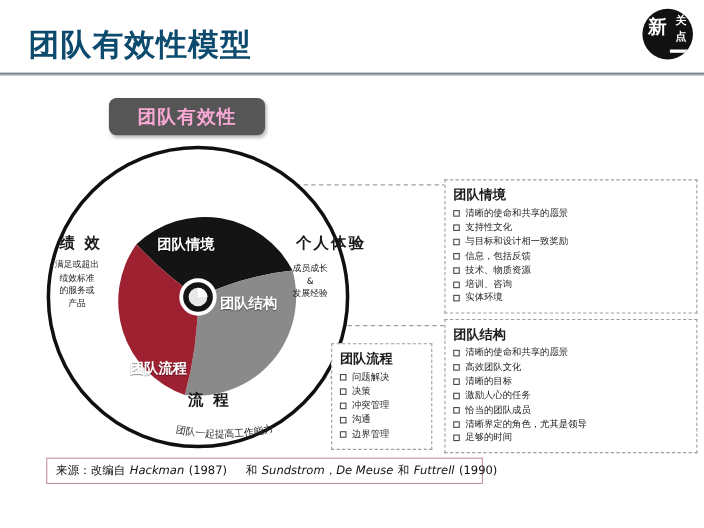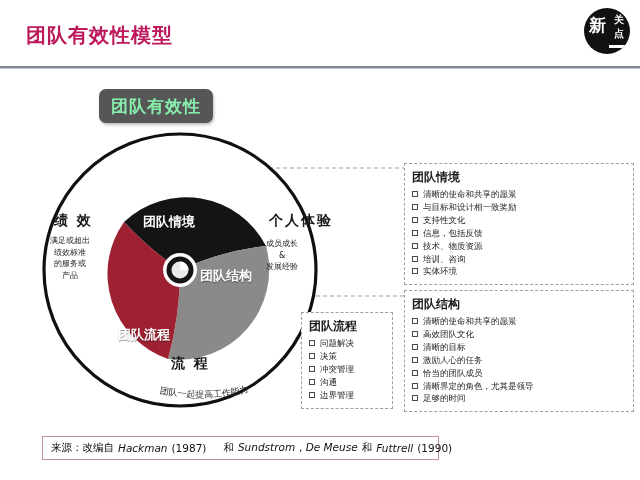--- a/index.html
+++ b/index.html
@@ -18,23 +18,23 @@
   
   #header {
     position: absolute;
     left: 0; top: 0;
     width: 640px; height: 66px;
     background: #ffffff;
   }
   #page-title {
     position: absolute;
     left: 26px; top: 22px;
-    font-size: 20px;
-    font-weight: bold;
-    color: #be185d;
+    font-size: 28px;
+    font-weight: bold;
+    color: #0c4a6e;
     letter-spacing: 1px;
     white-space: nowrap;
   }
   #header-rule {
     position: absolute;
     left: 0; top: 66px;
     width: 640px; height: 2px;
     background: #7d8490;
   }
   #header-rule-2 {
@@ -79,24 +79,24 @@
     position: absolute;
     right: 5px; bottom: 6px;
     width: 16px; height: 3px;
     background: #ffffff;
   }
 
   
   #badge {
     position: absolute;
     left: 99px; top: 89px;
-    width: 114px; height: 34px;
+    width: 142px; height: 34px;
     background: #565656;
     border-radius: 7px;
-    color: #86efac;
+    color: #f9a8d4;
     font-size: 17px;
     font-weight: bold;
     display: flex;
     align-items: center;
     justify-content: center;
     letter-spacing: 1px;
     box-shadow: 1px 2px 3px rgba(0,0,0,0.25);
   }
 
   
@@ -186,21 +186,21 @@
   #box-context   { left: 404px; top: 163px; width: 230px; }
   #box-structure { left: 404px; top: 290px; width: 230px; }
   #box-process   { left: 301px; top: 312px; width: 92px; }
 
   
   #connectors { position: absolute; left: 0; top: 0; width: 640px; height: 480px; pointer-events: none; }
 
   
   #source-box {
     position: absolute;
-    left: 42px; top: 436px;
+    left: 42px; top: 416px;
     width: 397px; height: 24px;
     border: 1px solid #c48faa;
     background: #ffffff;
     display: flex;
     align-items: center;
     padding-left: 8px;
     box-sizing: border-box;
     font-size: 10.5px;
     color: #111111;
     white-space: nowrap;
@@ -275,22 +275,22 @@
         <textPath href="#curvepath" startOffset="50%" text-anchor="middle">团队一起提高工作能力</textPath>
       </text>
     </svg>
   </div>
 </div>
 
 <div class="callout" id="box-context">
   <h4>团队情境</h4>
   <ul>
       <li>清晰的使命和共享的愿景</li>
+      <li>支持性文化</li>
       <li>与目标和设计相一致奖励</li>
-      <li>支持性文化</li>
       <li>信息，包括反馈</li>
       <li>技术、物质资源</li>
       <li>培训、咨询</li>
       <li>实体环境</li>
     </ul>
 </div>
 
 <div class="callout" id="box-structure">
   <h4>团队结构</h4>
   <ul>

